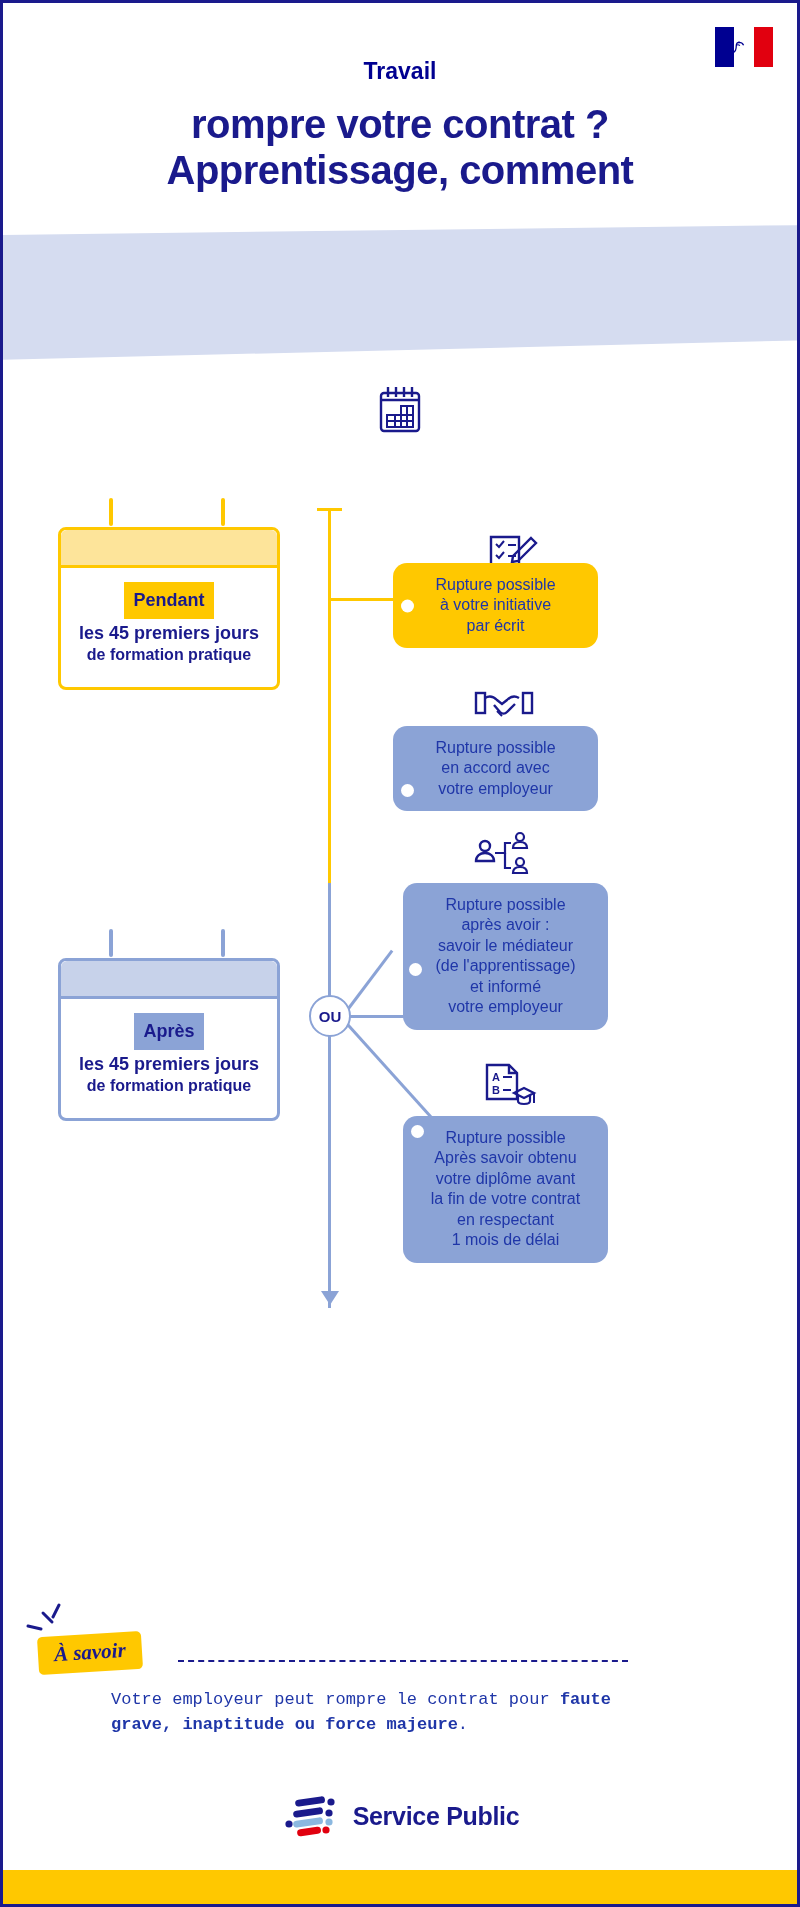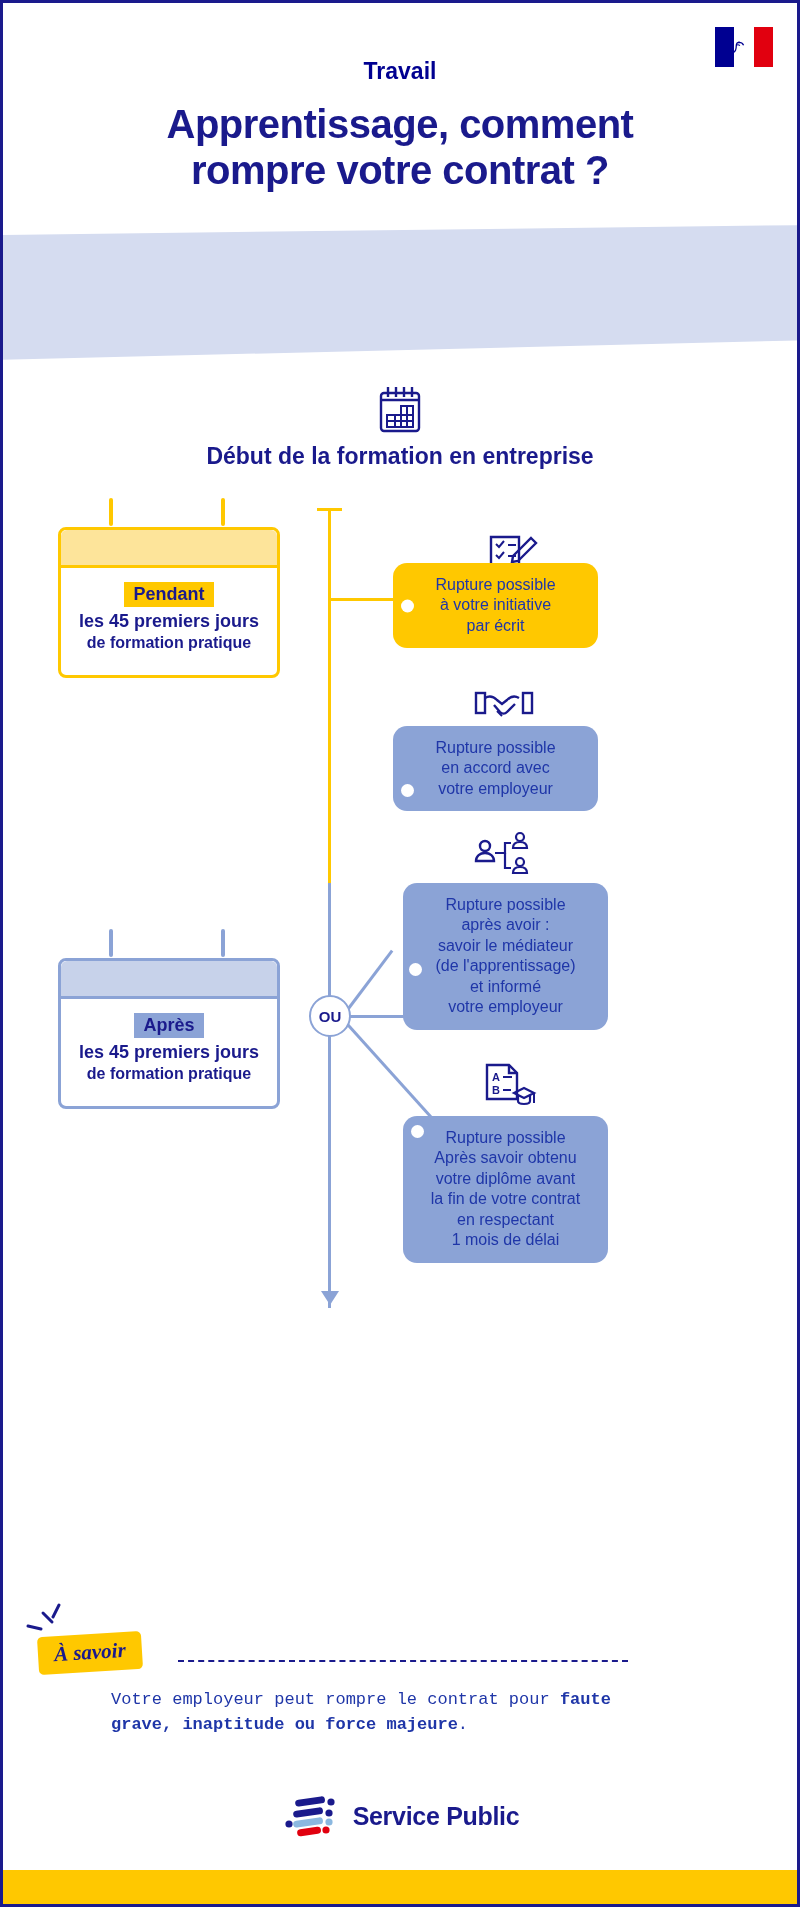--- a/index.html
+++ b/index.html
@@ -135,21 +135,21 @@
   .calcard .band {
     height: 38px;
     border-radius: 6px 6px 0 0;
   }
   .calcard .body {
     padding: 14px 10px 22px 10px;
     text-align: center;
   }
   .calcard .chip {
     display: inline-block;
-    padding: 2px 9px;
+    padding: 8px 9px;
     font-size: 18px;
     font-weight: bold;
     color: #1a1a8c;
     margin-bottom: 3px;
   }
   .calcard .l1 {
     font-size: 18px; font-weight: bold; color: #1a1a8c;
     line-height: 1.25;
   }
   .calcard .l2 {
@@ -297,42 +297,41 @@
         <path d="M6 18c2-1 3-4 3-7 0-2 1-4 3-4s4 1 5 3" fill="none" stroke="#000091" stroke-width="1.4"></path>
         <path d="M9 10c1.5-.8 3-.5 4 .6" fill="none" stroke="#000091" stroke-width="1.2"></path>
         <circle cx="12" cy="7" r="1" fill="#000091"></circle>
       </svg>
     </div>
     <div class="rouge"></div>
   </div>
 
   <div class="eyebrow">Travail</div>
   <div class="title">
+    <div>rompre votre contrat ?</div>
     <div>Apprentissage, comment</div>
-    <div>rompre votre contrat ?</div>
   </div>
 
   <div class="intro-band"></div>
 
   <div class="cal-icon-top">
     <svg width="46" height="50" viewBox="0 0 46 50">
       <rect x="4" y="8" width="38" height="38" rx="3" fill="none" stroke="#1a1a8c" stroke-width="2.4"></rect>
       <line x1="4" y1="15" x2="42" y2="15" stroke="#1a1a8c" stroke-width="2.4"></line>
       <line x1="11" y1="2" x2="11" y2="12" stroke="#1a1a8c" stroke-width="2.4"></line>
       <line x1="19" y1="2" x2="19" y2="12" stroke="#1a1a8c" stroke-width="2.4"></line>
       <line x1="27" y1="2" x2="27" y2="12" stroke="#1a1a8c" stroke-width="2.4"></line>
       <line x1="35" y1="2" x2="35" y2="12" stroke="#1a1a8c" stroke-width="2.4"></line>
       <rect x="10" y="30" width="26" height="12" fill="none" stroke="#1a1a8c" stroke-width="2"></rect>
       <rect x="24" y="21" width="12" height="21" fill="none" stroke="#1a1a8c" stroke-width="2"></rect>
       <line x1="18" y1="30" x2="18" y2="42" stroke="#1a1a8c" stroke-width="2"></line>
       <line x1="30" y1="21" x2="30" y2="42" stroke="#1a1a8c" stroke-width="2"></line>
       <line x1="10" y1="36" x2="36" y2="36" stroke="#1a1a8c" stroke-width="2"></line>
     </svg>
   </div>
-  <div class="section-head">Début de la formation en entreprise</div>
 
   <div class="spine-cap"></div>
   <div class="spine"></div>
   <div class="spine-blue"></div>
   <div class="spine-arrow"></div>
 
   <div class="conn conn-y" style="left:327px; top:595px; width:68px;"></div>
 
   <div class="conn" style="left:341px; top:1010px; width:80px; transform: rotate(-53deg);"></div>
   <div class="conn" style="left:344px; top:1012px; width:64px;"></div>

